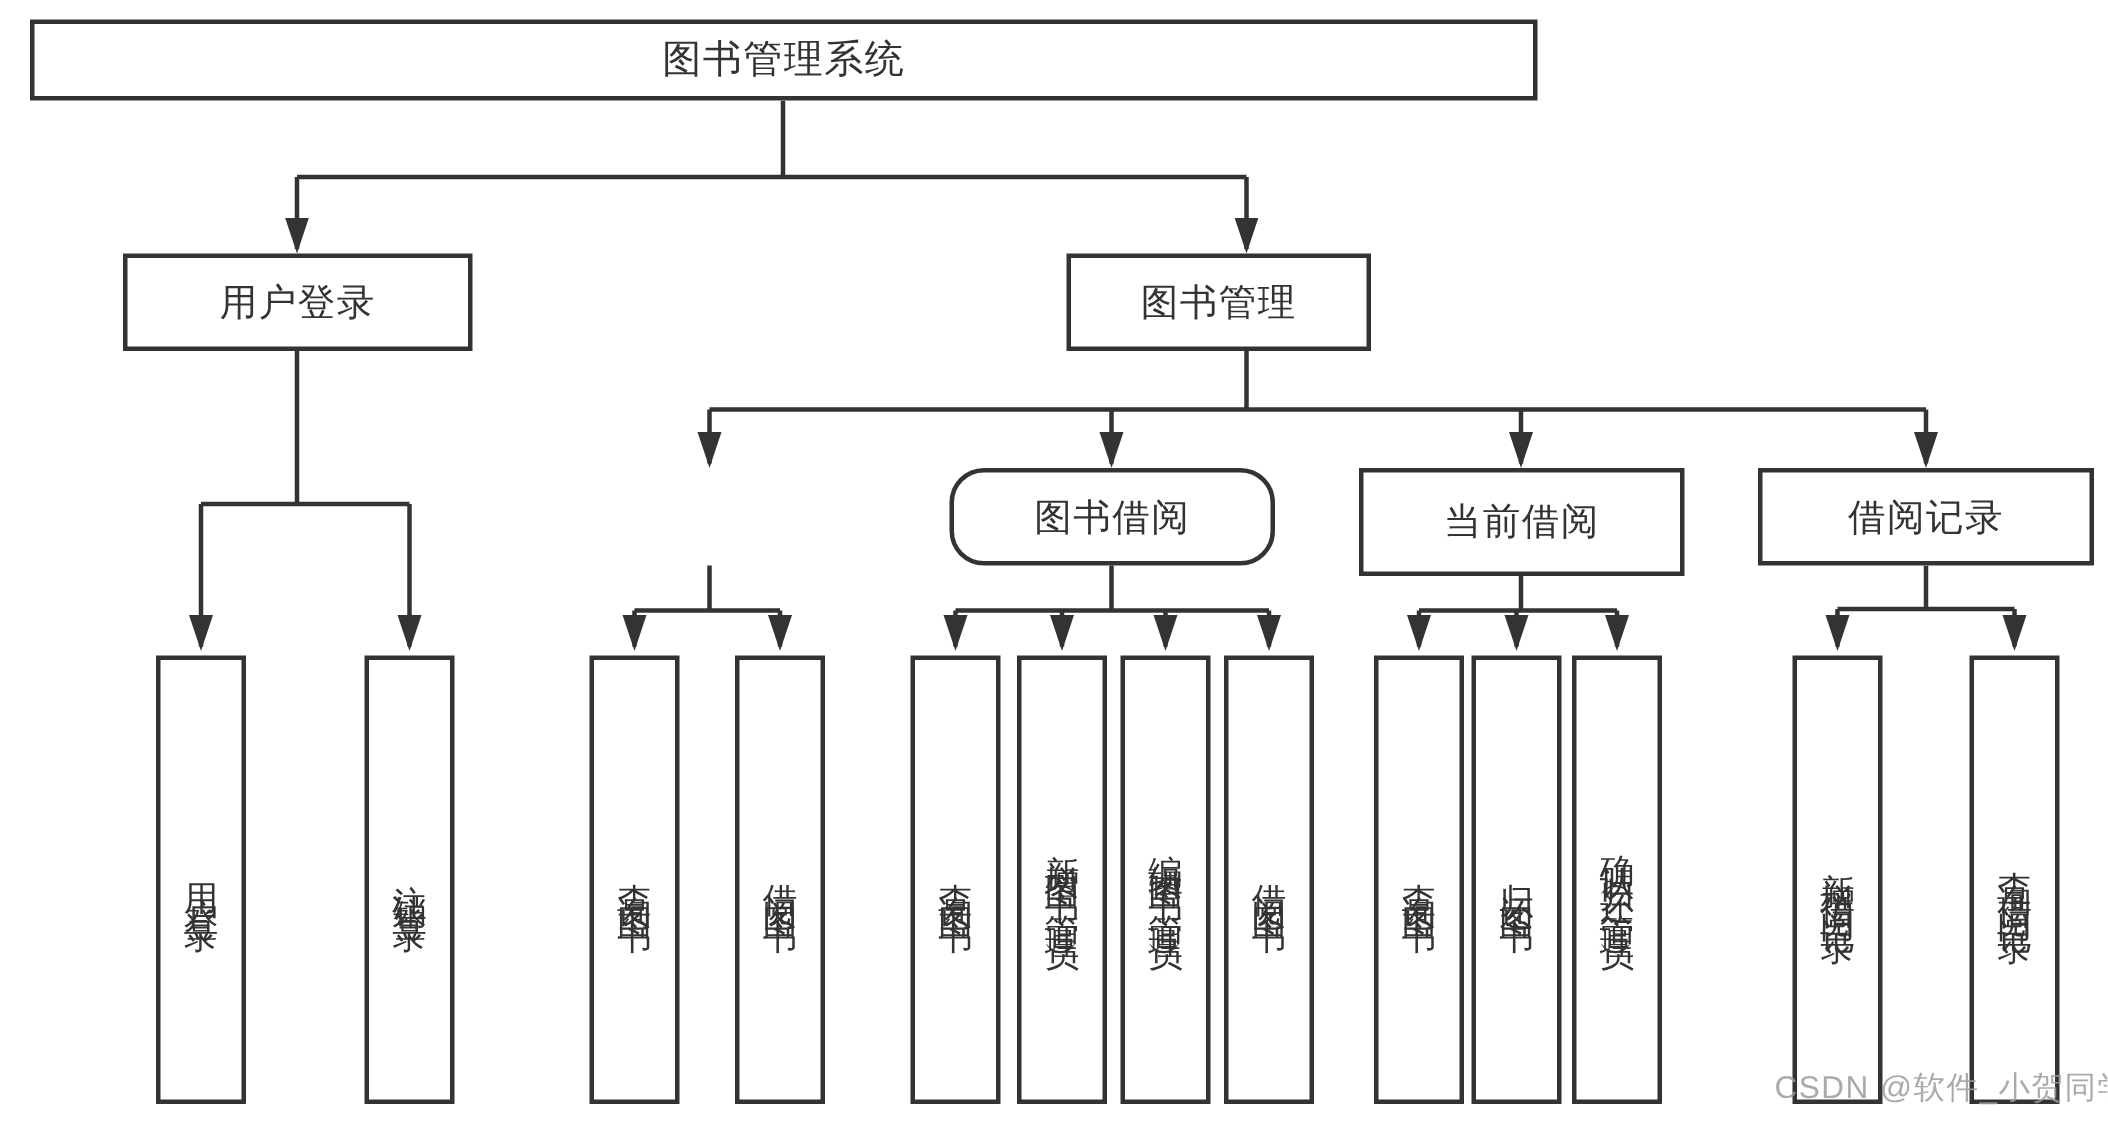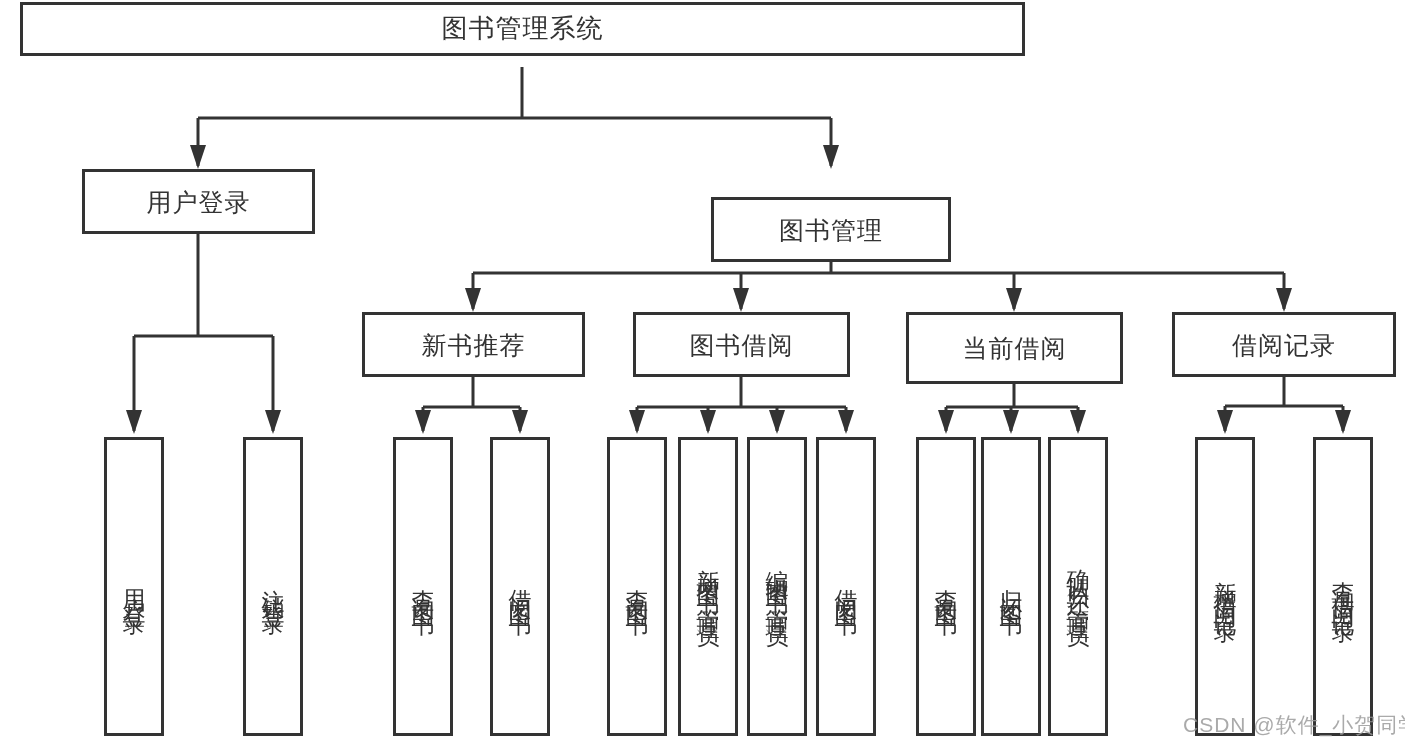--- a/index.html
+++ b/index.html
@@ -85,27 +85,26 @@
     <line x1="846" y1="407" x2="846" y2="431" stroke="#333333" stroke-width="3" marker-end="url(#arrow)"></line>
 
     <line x1="946" y1="407" x2="946" y2="431" stroke="#333333" stroke-width="3" marker-end="url(#arrow)"></line>
     <line x1="1011" y1="407" x2="1011" y2="431" stroke="#333333" stroke-width="3" marker-end="url(#arrow)"></line>
     <line x1="1078" y1="407" x2="1078" y2="431" stroke="#333333" stroke-width="3" marker-end="url(#arrow)"></line>
 
     <line x1="1225" y1="406" x2="1225" y2="431" stroke="#333333" stroke-width="3" marker-end="url(#arrow)"></line>
     <line x1="1343" y1="406" x2="1343" y2="431" stroke="#333333" stroke-width="3" marker-end="url(#arrow)"></line>
   </svg>
 
-  <div class="box" style="left:20px; top:2px; width:1005px; height:54px; font-size:26px;">图书管理系统</div>
+  <div class="box" style="left:20px; top:13px; width:1005px; height:54px; font-size:26px;">图书管理系统</div>
 
   <div class="box" style="left:82px; top:169px; width:233px; height:65px;">用户登录</div>
-  <div class="box" style="left:711px; top:169px; width:240px; height:65px;margin-top:28px;">图书管理</div>
+  <div class="box" style="left:711px; top:169px; width:203px; height:65px;">图书管理</div>
 
-  <div class="box" style="left:362px; top:312px; width:223px; height:65px;">新书推荐</div>
-  <div class="box" style="left:633px; top:312px; width:217px; height:65px;">图书借阅</div>
+  <div class="box" style="left:633px; top:312px; width:217px; height:65px;border-radius:23px;">图书借阅</div>
   <div class="box" style="left:906px; top:312px; width:217px; height:72px;">当前借阅</div>
   <div class="box" style="left:1172px; top:312px; width:224px; height:65px;">借阅记录</div>
 
   <div class="box leaf" style="left:104px; top:437px; width:60px; height:299px;">用户登录</div>
   <div class="box leaf" style="left:243px; top:437px; width:60px; height:299px;">注销登录</div>
 
   <div class="box leaf" style="left:393px; top:437px; width:60px; height:299px;">查询图书</div>
   <div class="box leaf" style="left:490px; top:437px; width:60px; height:299px;">借阅图书</div>
 
   <div class="box leaf" style="left:607px; top:437px; width:60px; height:299px;">查询图书</div>

